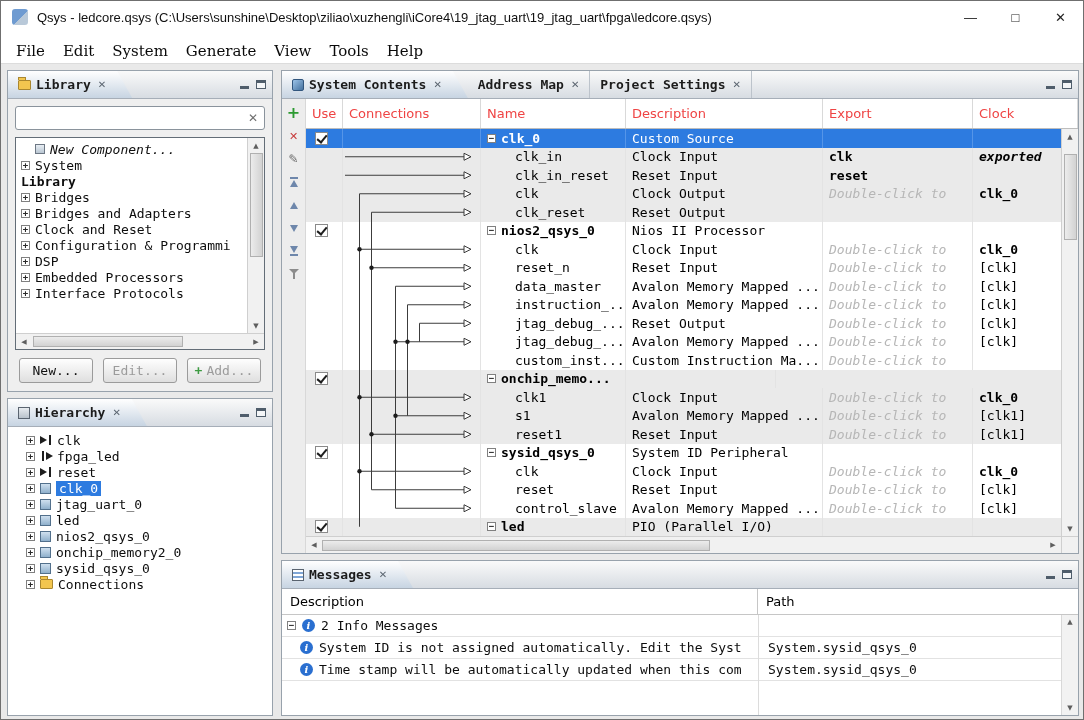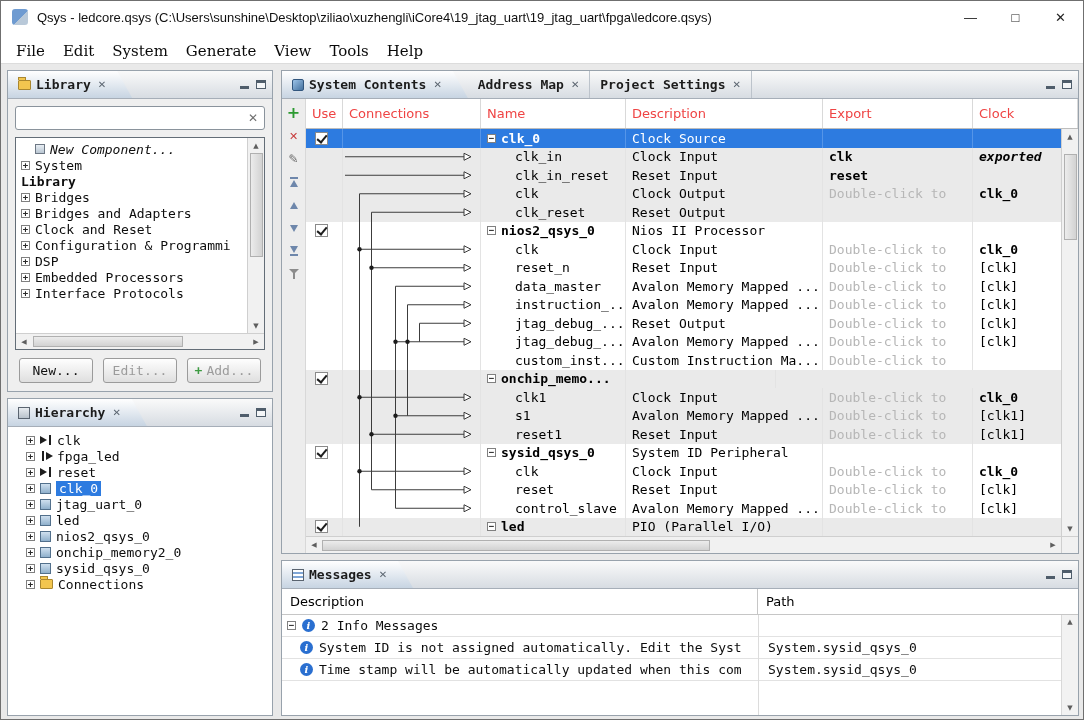--- a/index.html
+++ b/index.html
@@ -99,21 +99,21 @@
 .tbody{flex:1;position:relative;overflow:hidden;background:#fff}
 .trow{display:flex;height:18.5px;align-items:stretch;white-space:nowrap}
 .trow.shade{background:#eaeaea}
 .trow.sel{background:#2d7be0;color:#fff}
 .td{display:flex;align-items:center;padding-left:6px;border-right:1px solid #e3e3e3;overflow:hidden;font:13px "DejaVu Sans Mono",monospace;flex:none}
 .trow.sel .td{border-right-color:#5595e8}
 .cuse{padding-left:0}
 .cname.prt{padding-left:34px}
 .nmtxt.b{font-weight:bold}
 .cclk{border-right:none}
-.hint{color:#b6b6b6;}
+.hint{color:#b6b6b6;font-style:italic}
 .strong{font-weight:bold}
 .bi{font-weight:bold;font-style:italic}
 .gexp{margin-right:5px}
 .checkbox{width:13px;height:13px;border:1px solid #8a8a8a;background:#fff;margin-left:9px;position:relative;flex:none}
 .checkbox.on::after{content:"";position:absolute;left:3px;top:0;width:4px;height:8px;border-right:2px solid #1d1d1d;border-bottom:2px solid #1d1d1d;transform:rotate(40deg)}
 .wires{position:absolute;left:37px;top:0;pointer-events:none}
 .sys-vthumb{height:86px;margin-top:10px}
 .sys-hthumb{width:388px}
 .lib-vthumb{height:104px}
 .lib-hthumb{width:150px;margin-left:1px}
@@ -423,21 +423,21 @@
               </svg>
             <div class="trow sel">
                   <div class="td cuse" style="width: 37px;">
                     <span class="checkbox on"></span>
                   </div>
                   <div class="td cconn" style="width: 138px;"></div>
                   <div class="td cname grp" style="width: 145px;">
                     <span class="exp gexp">−</span>
                     <span class="nmtxt b">clk_0</span>
                   </div>
-                  <div class="td cdesc" style="width: 197px;">Clock Source</div>
+                  <div class="td cdesc" style="width: 197px;">Custom Source</div>
                   <div class="td cexp " style="width: 150px;"></div>
                   <div class="td cclk " style="flex: 1 1 0%;"></div>
                 </div>
                 <div class="trow shade">
                   <div class="td cuse" style="width: 37px;"></div>
                   <div class="td cconn" style="width: 138px;"></div>
                   <div class="td cname prt" style="width: 145px;">
                     <span class="nmtxt">clk_in</span>
                   </div>
                   <div class="td cdesc" style="width: 197px;">Clock Input</div>

